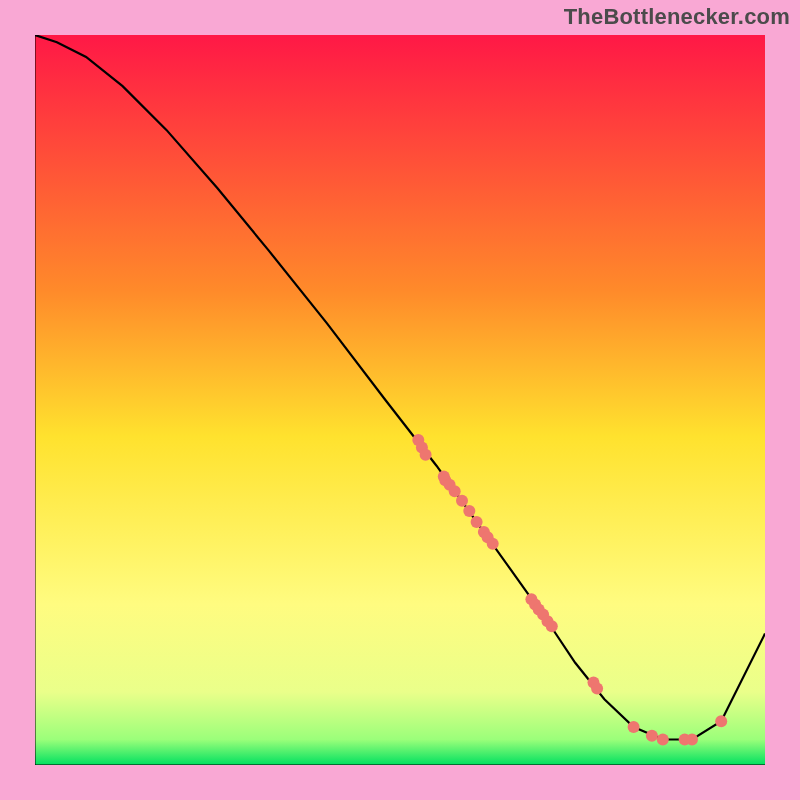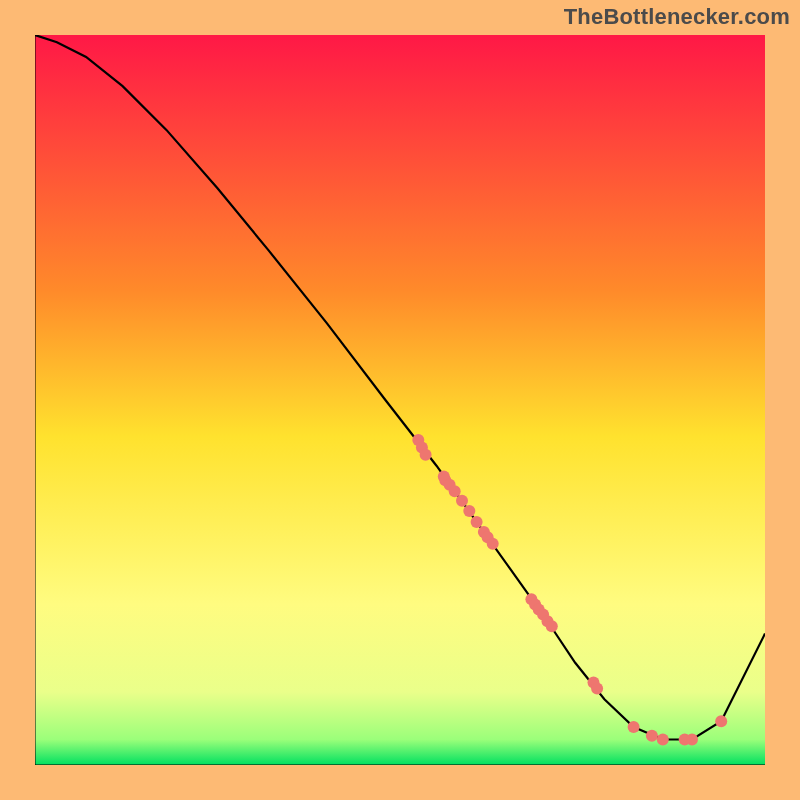--- a/index.html
+++ b/index.html
@@ -7,21 +7,21 @@
     padding: 0;
     width: 800px;
     height: 800px;
     background: #000;
     font-family: Arial, Helvetica, sans-serif;
   }
   .outer {
     position: relative;
     width: 800px;
     height: 800px;
-    background: #fdba74;
+    background: #f9a8d4;
   }
   .watermark {
     position: absolute;
     top: 4px;
     right: 10px;
     color: #4b4b4b;
     font-size: 22px;
     font-weight: bold;
     letter-spacing: 0.2px;
   }

